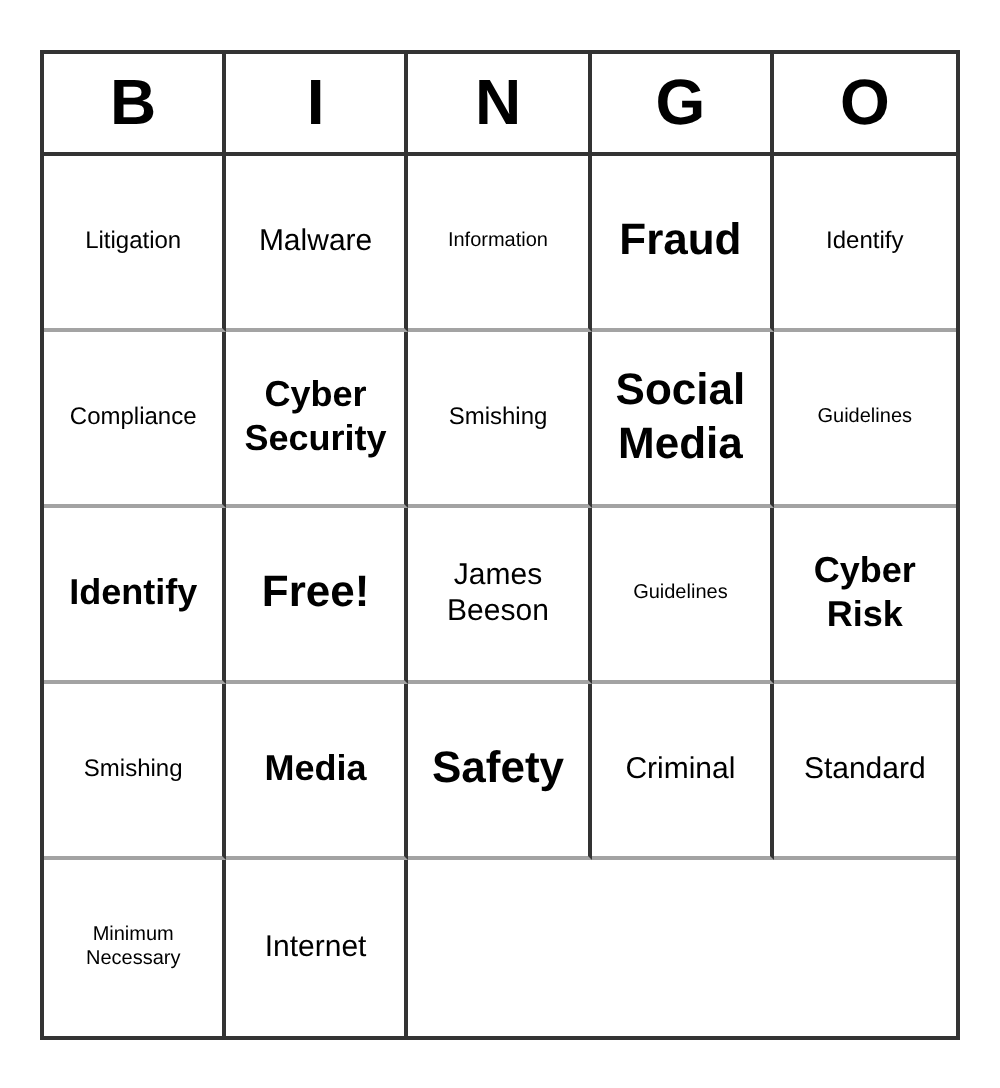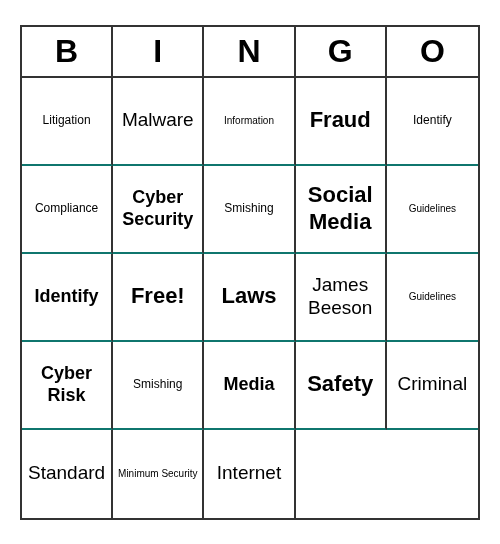--- a/index.html
+++ b/index.html
@@ -31,40 +31,40 @@
     .bingo-header-cell:last-child {
       border-right: none;
     }
     .bingo-grid {
       display: grid;
       grid-template-columns: repeat(5, 1fr);
       grid-template-rows: repeat(5, 88px);
     }
     .bingo-cell {
       border-right: 2px solid #333;
-      border-bottom: 2px solid #0f766e;
+      border-bottom: 2px solid #a3a3a3;
       display: flex;
       align-items: center;
       justify-content: center;
       text-align: center;
       padding: 4px;
       position: relative;
     }
     .bingo-cell:nth-child(5n) {
       border-right: none;
     }
     .bingo-cell:nth-child(n+21) {
       border-bottom: none;
     }
     .cell-text {
       line-height: 1.2;
     }
     .size-xl { font-size: 22px; font-weight: bold; }
     .size-lg { font-size: 18px; font-weight: bold; }
-    .size-md { font-size: 19px; }
+    .size-md { font-size: 15px; }
     .size-sm { font-size: 12px; }
     .size-xs { font-size: 10px; }
   </style>
 </head>
 <body>
 
 <div class="bingo-card">
   <div class="bingo-header">
   <div class="bingo-header-cell">B</div>
       <div class="bingo-header-cell">I</div>
@@ -103,23 +103,20 @@
       <div class="bingo-cell">
         <span class="cell-text size-xs">Guidelines</span>
       </div>
       <div class="bingo-cell">
         <span class="cell-text size-lg">Identify</span>
       </div>
       <div class="bingo-cell">
         <span class="cell-text size-xl">Free!</span>
       </div>
       <div class="bingo-cell">
-        <span class="cell-text size-xl">Laws</span>
-      </div>
-      <div class="bingo-cell">
         <span class="cell-text size-md">James Beeson</span>
       </div>
       <div class="bingo-cell">
         <span class="cell-text size-xs">Guidelines</span>
       </div>
       <div class="bingo-cell">
         <span class="cell-text size-lg">Cyber Risk</span>
       </div>
       <div class="bingo-cell">
         <span class="cell-text size-sm">Smishing</span>
@@ -130,19 +127,19 @@
       <div class="bingo-cell">
         <span class="cell-text size-xl">Safety</span>
       </div>
       <div class="bingo-cell">
         <span class="cell-text size-md">Criminal</span>
       </div>
       <div class="bingo-cell">
         <span class="cell-text size-md">Standard</span>
       </div>
       <div class="bingo-cell">
-        <span class="cell-text size-xs">Minimum Security</span>
+        <span class="cell-text size-xs">Minimum Necessary</span>
       </div>
       <div class="bingo-cell">
         <span class="cell-text size-md">Internet</span>
       </div>
     </div>
 </div>
 
 </body></html>

